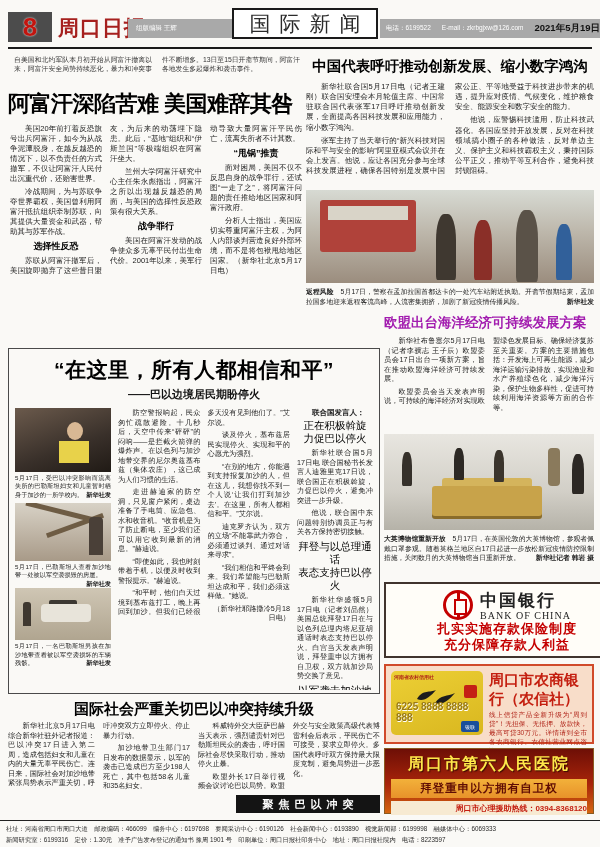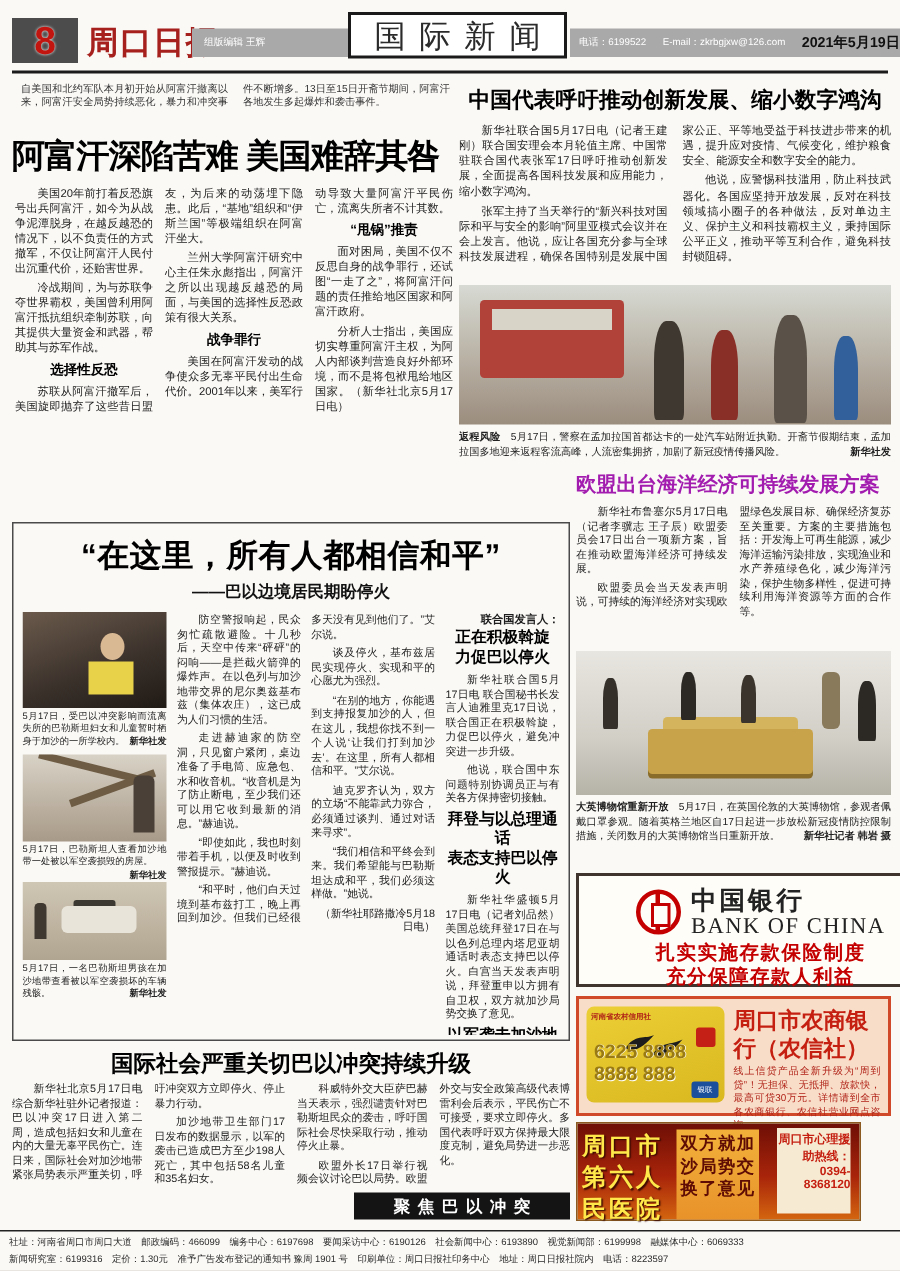--- a/index.html
+++ b/index.html
@@ -43,33 +43,33 @@
   .bench-back{position:absolute;left:58px;bottom:40px;width:90px;height:12px;background:#d4b45c;border-radius:3px;}
   .statue{position:absolute;right:34px;top:14px;width:12px;height:38px;background:#8a7a5c;border-radius:4px;}
   .mus-cap{left:384px;top:534px;width:210px;height:42px;}
   
   .boc{left:384px;top:582px;width:246px;height:76px;border:2px solid #40342e;background:#fffdf8;box-sizing:border-box;padding:5px 8px;}
   .boc-row{display:flex;align-items:center;justify-content:center;gap:7px;}
   .boc-circle{width:24px;height:24px;border:3px solid #c40000;border-radius:50%;position:relative;flex:none;}
   .boc-bar{position:absolute;left:50%;top:-2px;width:3px;height:28px;margin-left:-1.5px;background:#c40000;}
   .boc-square{position:absolute;left:50%;top:50%;width:9px;height:12px;margin:-6px 0 0 -4.5px;border:2.5px solid #c40000;background:#fffdf8;}
   .boc-cn{font-family:"Liberation Serif",serif;font-size:17px;font-weight:900;color:#222;letter-spacing:2px;}
-  .boc-en{text-align:center;font-family:"Liberation Serif",serif;font-size:15px;letter-spacing:1px;color:#222;margin-top:-2px;}
+  .boc-en{text-align:center;font-family:"Liberation Serif",serif;font-size:10px;letter-spacing:1px;color:#222;margin-top:-2px;}
   .boc-line{text-align:center;font-size:13px;font-weight:900;color:#c40000;letter-spacing:1px;line-height:1.25;}
   .card-ad{left:384px;top:664px;width:210px;height:80px;border:2px solid #d04a2a;background:#f8ddc9;box-sizing:border-box;display:flex;padding:5px;gap:6px;}
   .card{width:92px;height:64px;background:linear-gradient(160deg,#eccf35,#d9b71f);border-radius:5px;flex:none;position:relative;padding:3px;box-sizing:border-box;}
   .card-label{font-size:5px;color:#b02318;font-weight:700;}
-  .card-num{position:absolute;left:5px;bottom:12px;font-size:13px;font-weight:700;color:#9a7b13;text-shadow:0.5px 0.5px 0 #fff;}
+  .card-num{position:absolute;left:5px;bottom:12px;font-size:10px;font-weight:700;color:#9a7b13;text-shadow:0.5px 0.5px 0 #fff;}
   .card-seal{position:absolute;right:6px;top:14px;width:13px;height:13px;background:#c42015;border-radius:2px;}
   .unionpay{position:absolute;right:4px;bottom:3px;width:18px;height:11px;background:#1b4e9b;border-radius:2px;color:#fff;font-size:5px;display:flex;align-items:center;justify-content:center;}
   .card-birds{position:absolute;left:24px;top:16px;}
   .card-txt{font-size:6.6px;color:#b02318;line-height:1.35;}
   .card-bank{font-size:15px;font-weight:900;color:#c41f10;text-indent:0;margin-bottom:2px;}
   .card-phone{font-size:8.5px;font-weight:900;color:#c41f10;text-indent:0;margin-top:2px;}
-  .hosp{left:384px;top:748px;width:190px;height:66px;background:linear-gradient(180deg,#6e0f06 0%,#a8240a 55%,#d4650f 100%);box-sizing:border-box;border:1px solid #8a5a20;display:flex;}
+  .hosp{left:384px;top:748px;width:210px;height:66px;background:linear-gradient(180deg,#6e0f06 0%,#a8240a 55%,#d4650f 100%);box-sizing:border-box;border:1px solid #8a5a20;display:flex;flex-direction:column;}
   .hosp1{text-align:center;font-size:16px;font-weight:900;color:#ffe84a;letter-spacing:2px;padding-top:5px;text-shadow:1px 1px 1px #3a0a02;}
   .hosp2{text-align:center;font-size:11.5px;font-weight:900;color:#5e0c04;background:linear-gradient(180deg,#f2b13a,#e8922a);margin:4px 6px 0;padding:2px 0;letter-spacing:1px;}
   .hosp3{text-align:right;font-size:8px;font-weight:700;color:#c41f10;background:#f7ead2;margin:3px 6px 4px;padding:1.5px 0;}
   
   .bayi{left:8px;top:348px;width:372px;height:346px;border:1px solid #4a4a4a;box-sizing:border-box;padding:7px 6px 5px;}
   .bayi-title{text-align:center;font-size:21px;font-weight:900;color:#000;letter-spacing:0.5px;}
   .bayi-sub{text-align:center;font-size:11px;font-weight:700;color:#111;margin:3px 0 6px;}
   .bayi-cols{display:flex;gap:7px;height:282px;overflow:hidden;}
   .bayi-figs{width:96px;flex:none;}
   .fig{width:96px;position:relative;overflow:hidden;margin-bottom:2px;}
@@ -80,22 +80,22 @@
   .beam{position:absolute;left:10px;top:6px;width:70px;height:5px;background:#6e5c44;transform:rotate(14deg);}
   .beam2{left:30px;top:20px;transform:rotate(-20deg);width:60px;}
   .man{position:absolute;right:8px;top:14px;width:14px;height:38px;background:#4a4038;border-radius:4px 4px 0 0;}
   .fig3{height:52px;background:linear-gradient(180deg,#cfc6b4,#b0a590);}
   .carbody{position:absolute;left:26px;top:16px;width:50px;height:18px;background:#e8e4da;border-radius:4px;}
   .carwin{position:absolute;left:34px;top:12px;width:28px;height:8px;background:#3c3832;border-radius:2px;}
   .boy{position:absolute;left:8px;top:14px;width:8px;height:24px;background:#3f3830;border-radius:3px 3px 0 0;}
   .figcap{font-size:6.2px;line-height:1.35;color:#222;margin-bottom:4px;}
   .bayi-text{width:172px;flex:none;columns:2;column-gap:7px;font-size:7.2px;line-height:1.32;overflow:hidden;}
   .bayi-side{flex:1;font-size:7.2px;line-height:1.32;overflow:hidden;}
-  .kicker{font-size:7.5px;font-weight:700;text-align:right;margin:0;}
-  .sidehead{font-size:10.5px;font-weight:700;text-align:center;line-height:1.25;color:#000;margin:1px 0 3px;}
+  .kicker{font-size:7.5px;font-weight:700;text-align:left;margin:0;}
+  .sidehead{font-size:10.5px;font-weight:400;text-align:center;line-height:1.25;color:#000;margin:1px 0 3px;}
   .credit-line{text-indent:0;text-align:right;}
   
   .intl-head{left:8px;top:700px;width:372px;text-align:center;font-size:15px;font-weight:900;color:#000;}
   .intl-body{left:8px;top:721px;width:372px;height:94px;columns:4;column-gap:8px;font-size:7.2px;line-height:1.32;overflow:hidden;}
   .banner{left:236px;top:795px;width:144px;height:18px;background:#141414;color:#fff;font-size:11px;font-weight:900;letter-spacing:5px;display:flex;align-items:center;justify-content:center;padding-left:5px;box-sizing:border-box;}
   
   .footer{left:0;top:820px;width:600px;border-top:1.5px solid #222;padding:3px 6px 0;box-sizing:border-box;font-size:6.3px;color:#2a2a2a;line-height:1.7;}
 </style>
 </head>
 <body>
@@ -203,21 +203,21 @@
     </div>
     <div>
       <p class="card-bank">周口市农商银行（农信社）</p>
       <p class="card-txt jus" style="text-indent:0">线上信贷产品全新升级为“周到贷”！无担保、无抵押、放款快，最高可贷30万元。详情请到全市各农商银行、农信社营业网点咨询。</p>
       <p class="card-phone">联系电话：0394—8306896</p>
     </div>
   </div>
 
   <div class="abs hosp">
     <div class="hosp1">周口市第六人民医院</div>
-    <div class="hosp2">双方就加沙局势交换了意见</div>
+    <div class="hosp2">拜登重申以方拥有自卫权</div>
     <div class="hosp3">周口市心理援助热线：0394-8368120</div>
   </div>
 
   <div class="abs bayi">
     <div class="bayi-title">“在这里，所有人都相信和平”</div>
     <div class="bayi-sub">——巴以边境居民期盼停火</div>
     <div class="bayi-cols">
       <div class="bayi-figs">
         <div class="fig fig1">
           <div class="face"></div>

